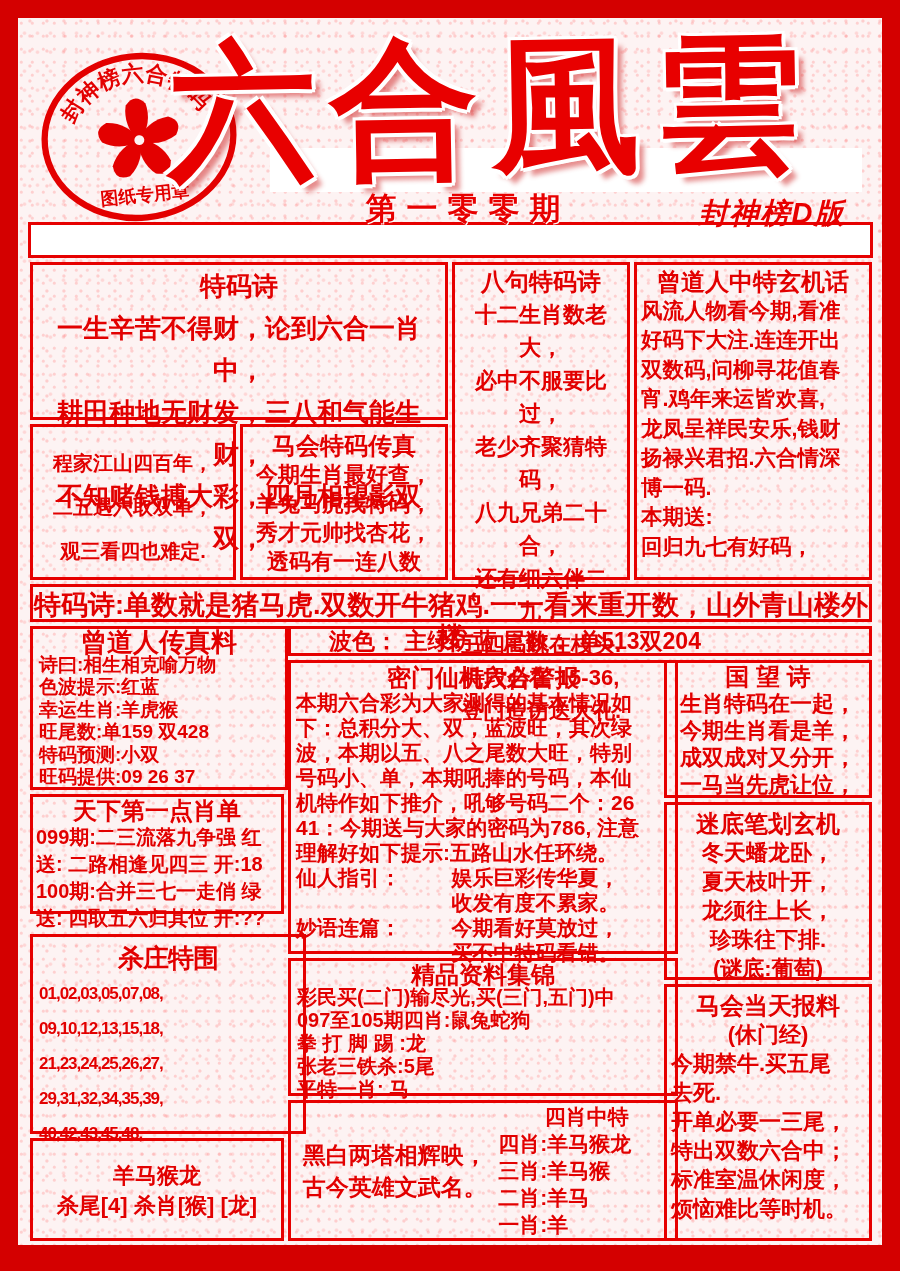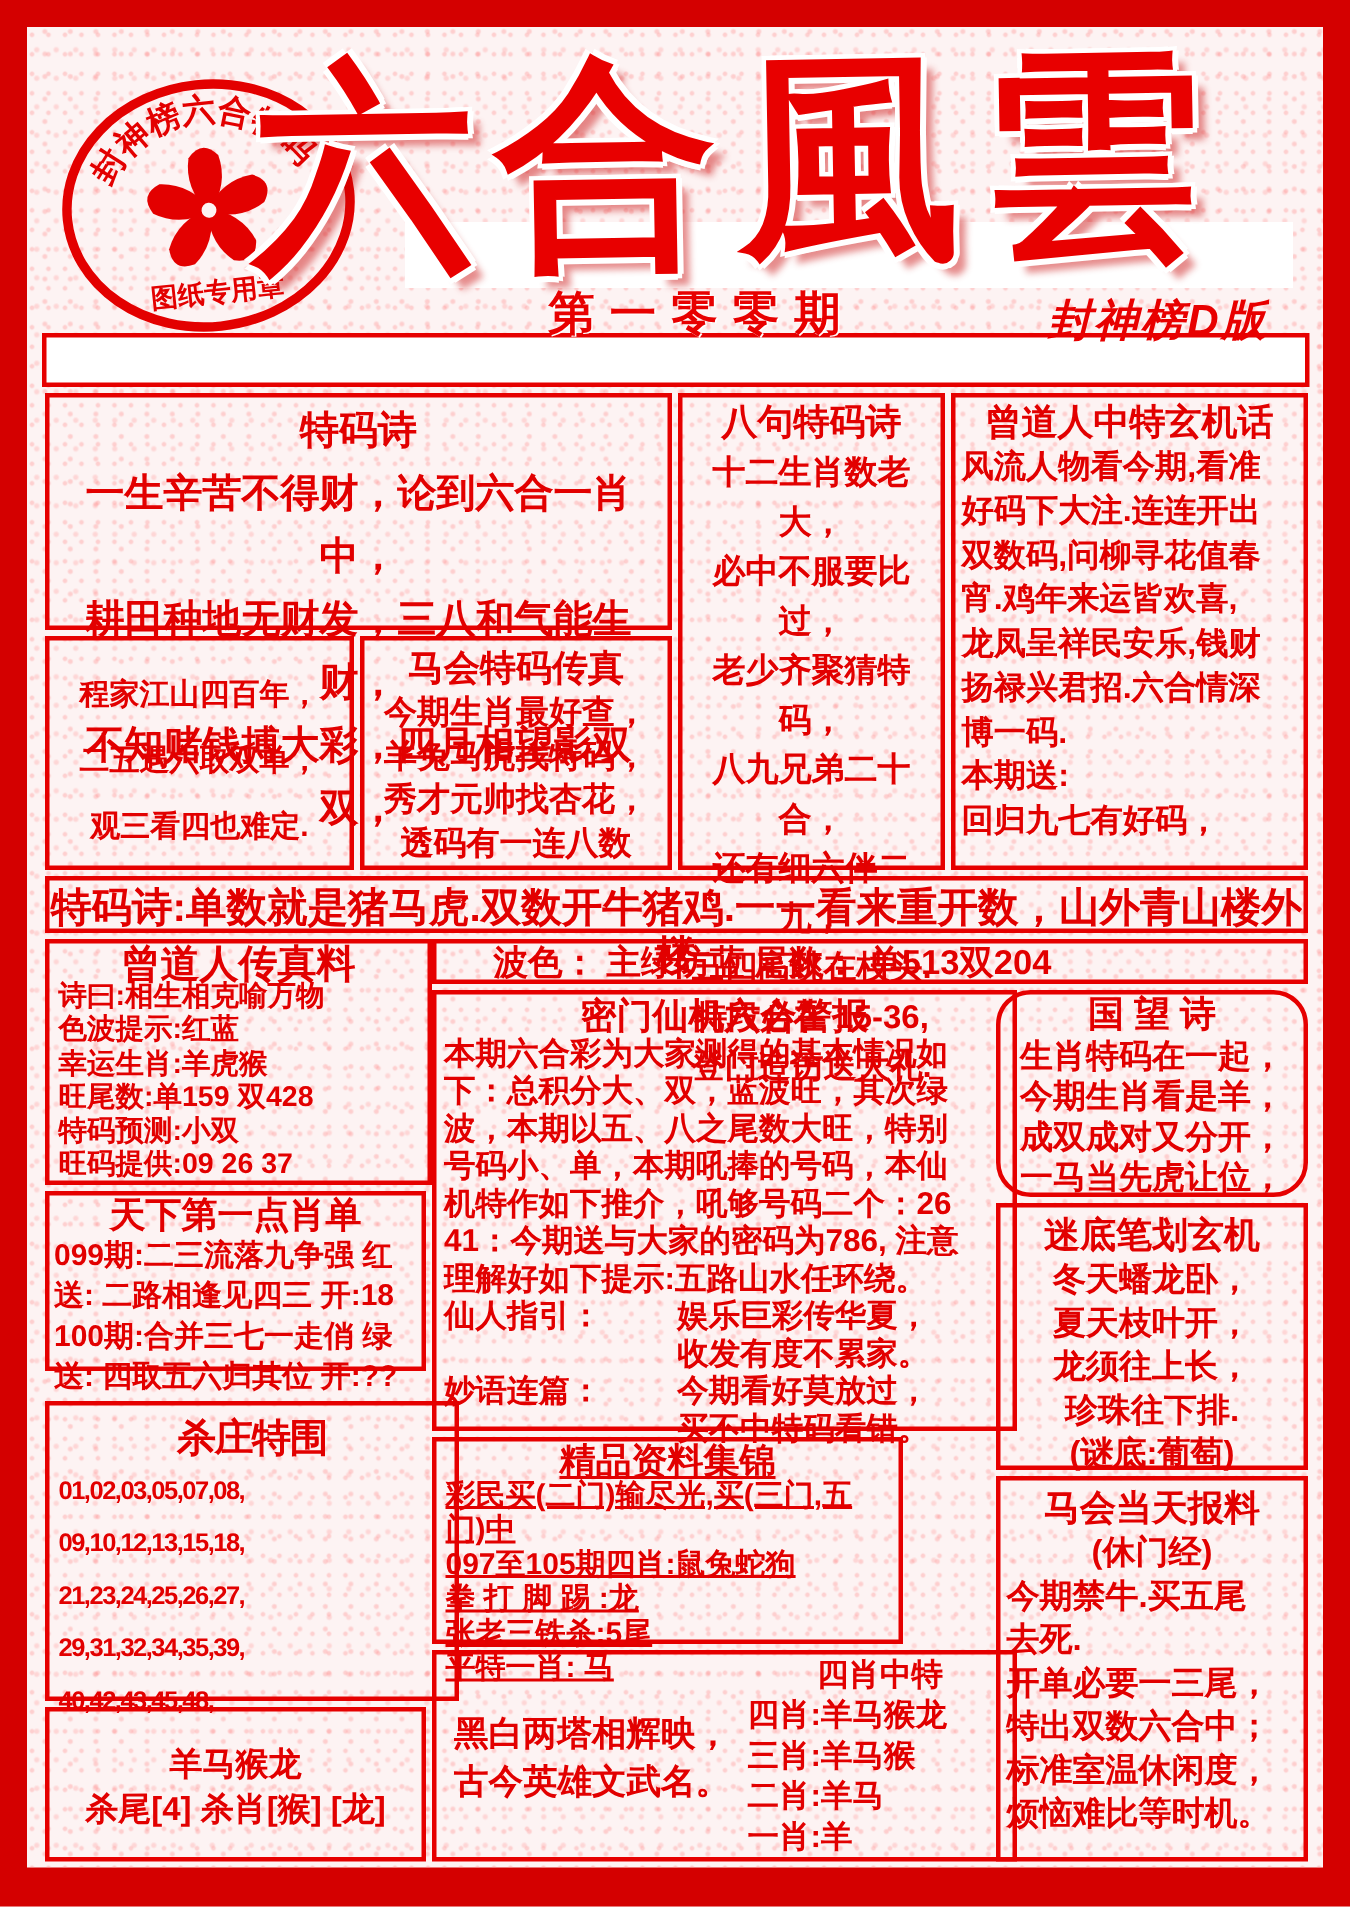--- a/index.html
+++ b/index.html
@@ -46,25 +46,25 @@
   
   .b-tema   {left:12px; top:244px; width:418px; height:158px; font-size:26px; line-height:42px; text-align:center;}
   .b-cheng  {left:12px; top:406px; width:206px; height:156px; font-size:20px; line-height:44px; text-align:center; padding-top:14px;}
   .b-fax    {left:222px;top:406px; width:208px; height:156px; font-size:22px; line-height:29px; text-align:center; padding-top:4px;}
   .b-eight  {left:434px;top:244px; width:178px; height:318px; font-size:22px; line-height:33px; text-align:center;}
   .b-xuanji {left:616px;top:244px; width:238px; height:318px; font-size:21.5px; line-height:29.5px; text-align:left; padding:2px 4px;}
   .b-banner {left:12px; top:566px; width:842px; height:38px; font-size:27px; line-height:32px; text-align:center; padding-top:2px;}
   .b-zfax   {left:12px; top:608px; width:258px; height:164px; font-size:19px; line-height:22.5px; text-align:left; padding:2px 6px;}
   .b-bose   {left:270px;top:608px; width:584px; height:30px; font-size:23px; line-height:24px; text-align:left; padding-left:38px;}
   .b-mimen  {left:270px;top:642px; width:390px; height:294px; font-size:21px; line-height:25px; text-align:left; padding:2px 5px;}
-  .b-guowang{left:646px;top:642px; width:208px; height:138px; font-size:22px; line-height:27px; text-align:center;border-radius:23px;}
+  .b-guowang{left:646px;top:642px; width:208px; height:138px; font-size:22px; line-height:27px; text-align:center;}
   .b-dianx  {left:12px; top:776px; width:254px; height:120px; font-size:20px; line-height:27px; text-align:left; padding:0 3px; white-space:nowrap;}
   .b-midi   {left:646px;top:784px; width:208px; height:178px; font-size:22px; line-height:29px; text-align:center; padding-top:4px;}
   .b-sha    {left:12px; top:916px; width:276px; height:200px; font-size:25px; line-height:35px; text-align:left; padding:4px 6px; letter-spacing:-1px;}
-  .b-jing   {left:270px;top:940px; width:314px; height:138px; font-size:20px; line-height:23px; text-align:left; padding:2px 6px;text-decoration:underline;}
+  .b-jing   {left:270px;top:940px; width:390px; height:138px; font-size:20px; line-height:23px; text-align:left; padding:2px 6px;}
   .b-baoliao{left:646px;top:966px; width:208px; height:257px; font-size:22px; line-height:29px; text-align:left; padding:4px 4px;}
   .b-buchu  {left:12px; top:1120px;width:254px; height:103px; font-size:22px; line-height:30px; text-align:center; padding-top:20px;}
   .b-botmid {left:270px;top:1082px;width:390px; height:141px; font-size:22px; display:flex; align-items:center;}
   .couplet{flex:0 0 54%;text-align:center;font-size:23px;line-height:32px;}
   .sixiao{flex:1;text-align:left;font-size:21px;line-height:27px;}
   .sixiao .bt{text-align:center;font-size:21px;}
   .lbl-row{display:flex;}
   .lbl-row .lbl{flex:0 0 auto;}
   .lbl-row .vals{flex:1;text-align:center;}
   .title26{font-size:26px;}

